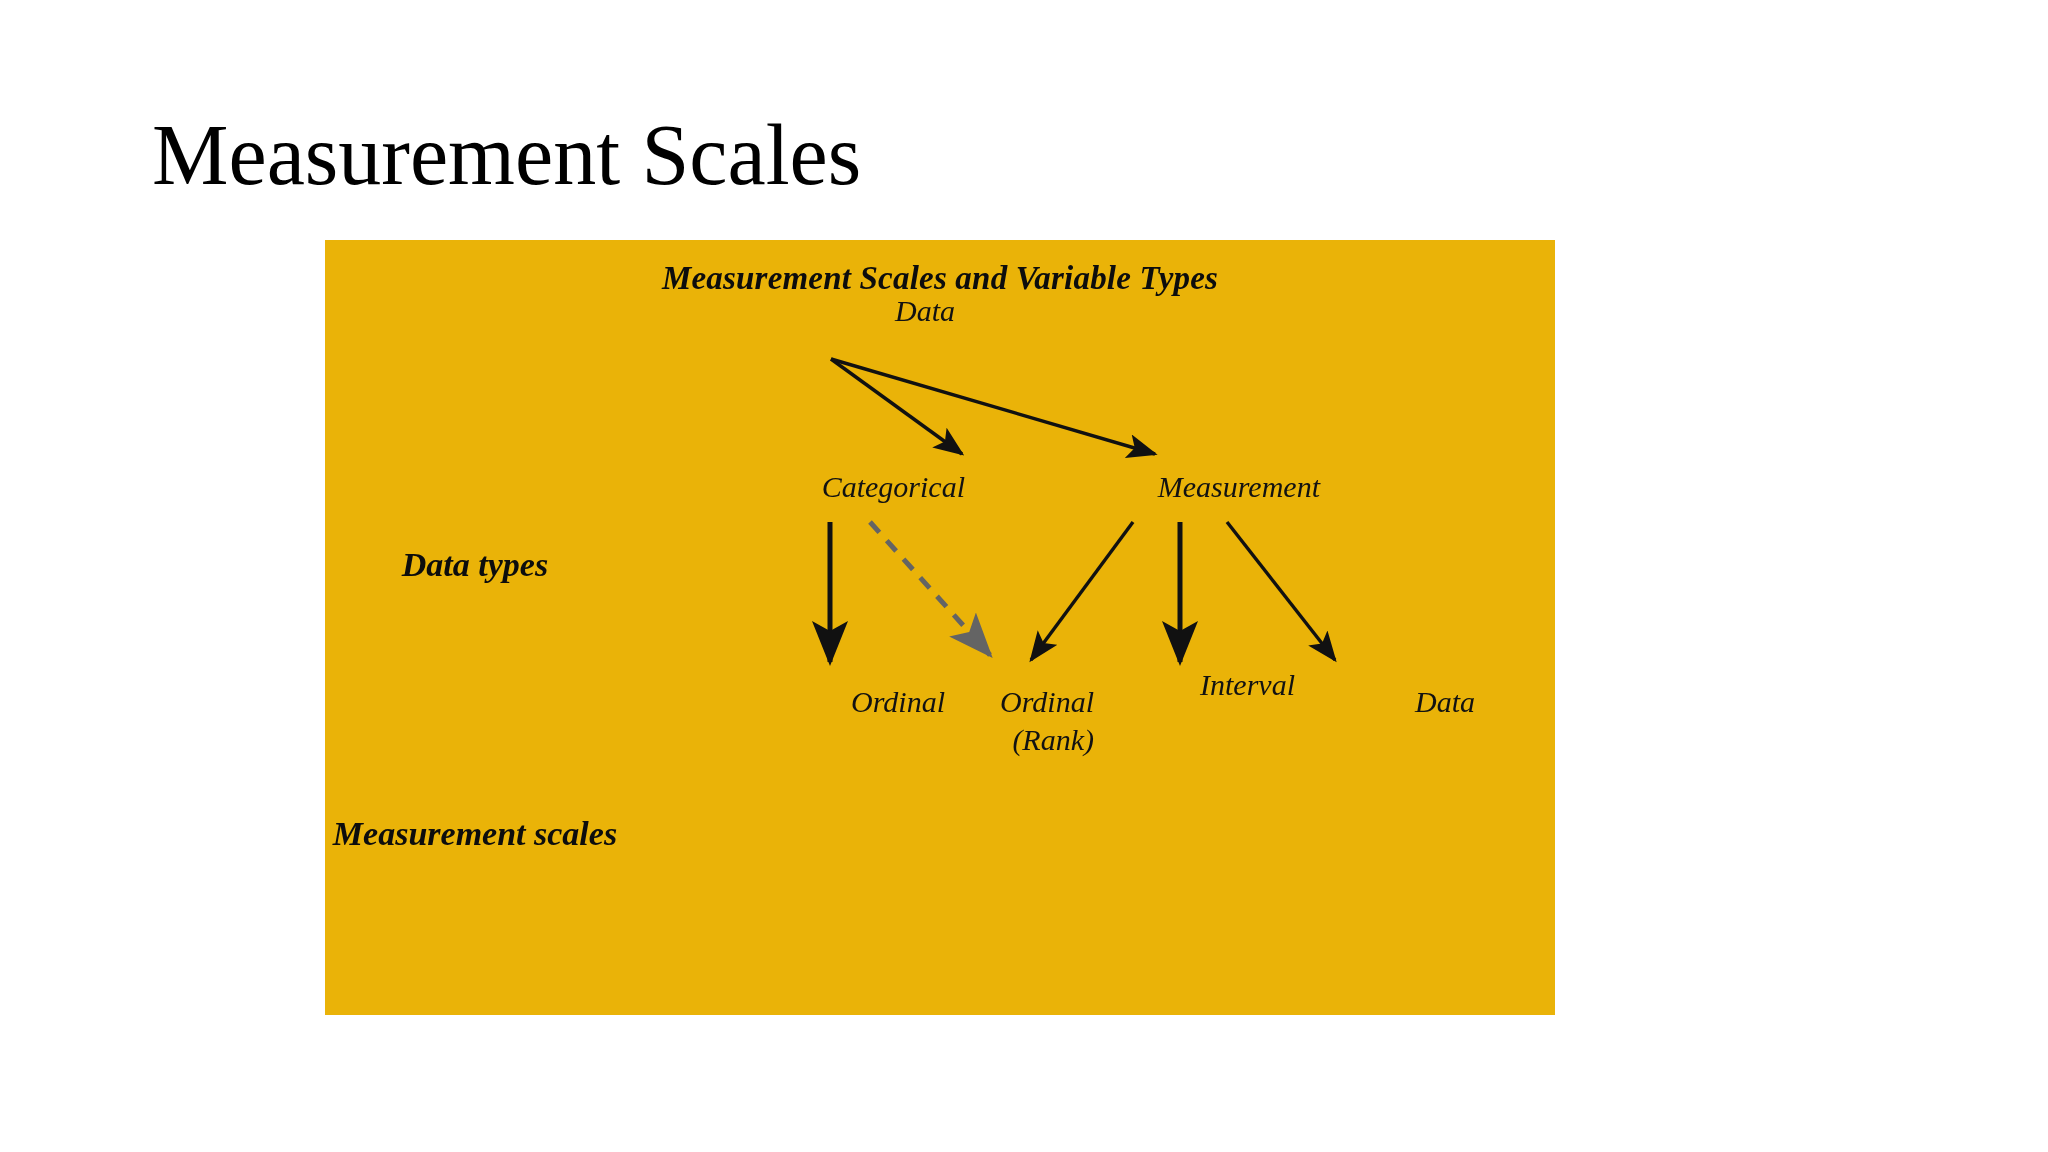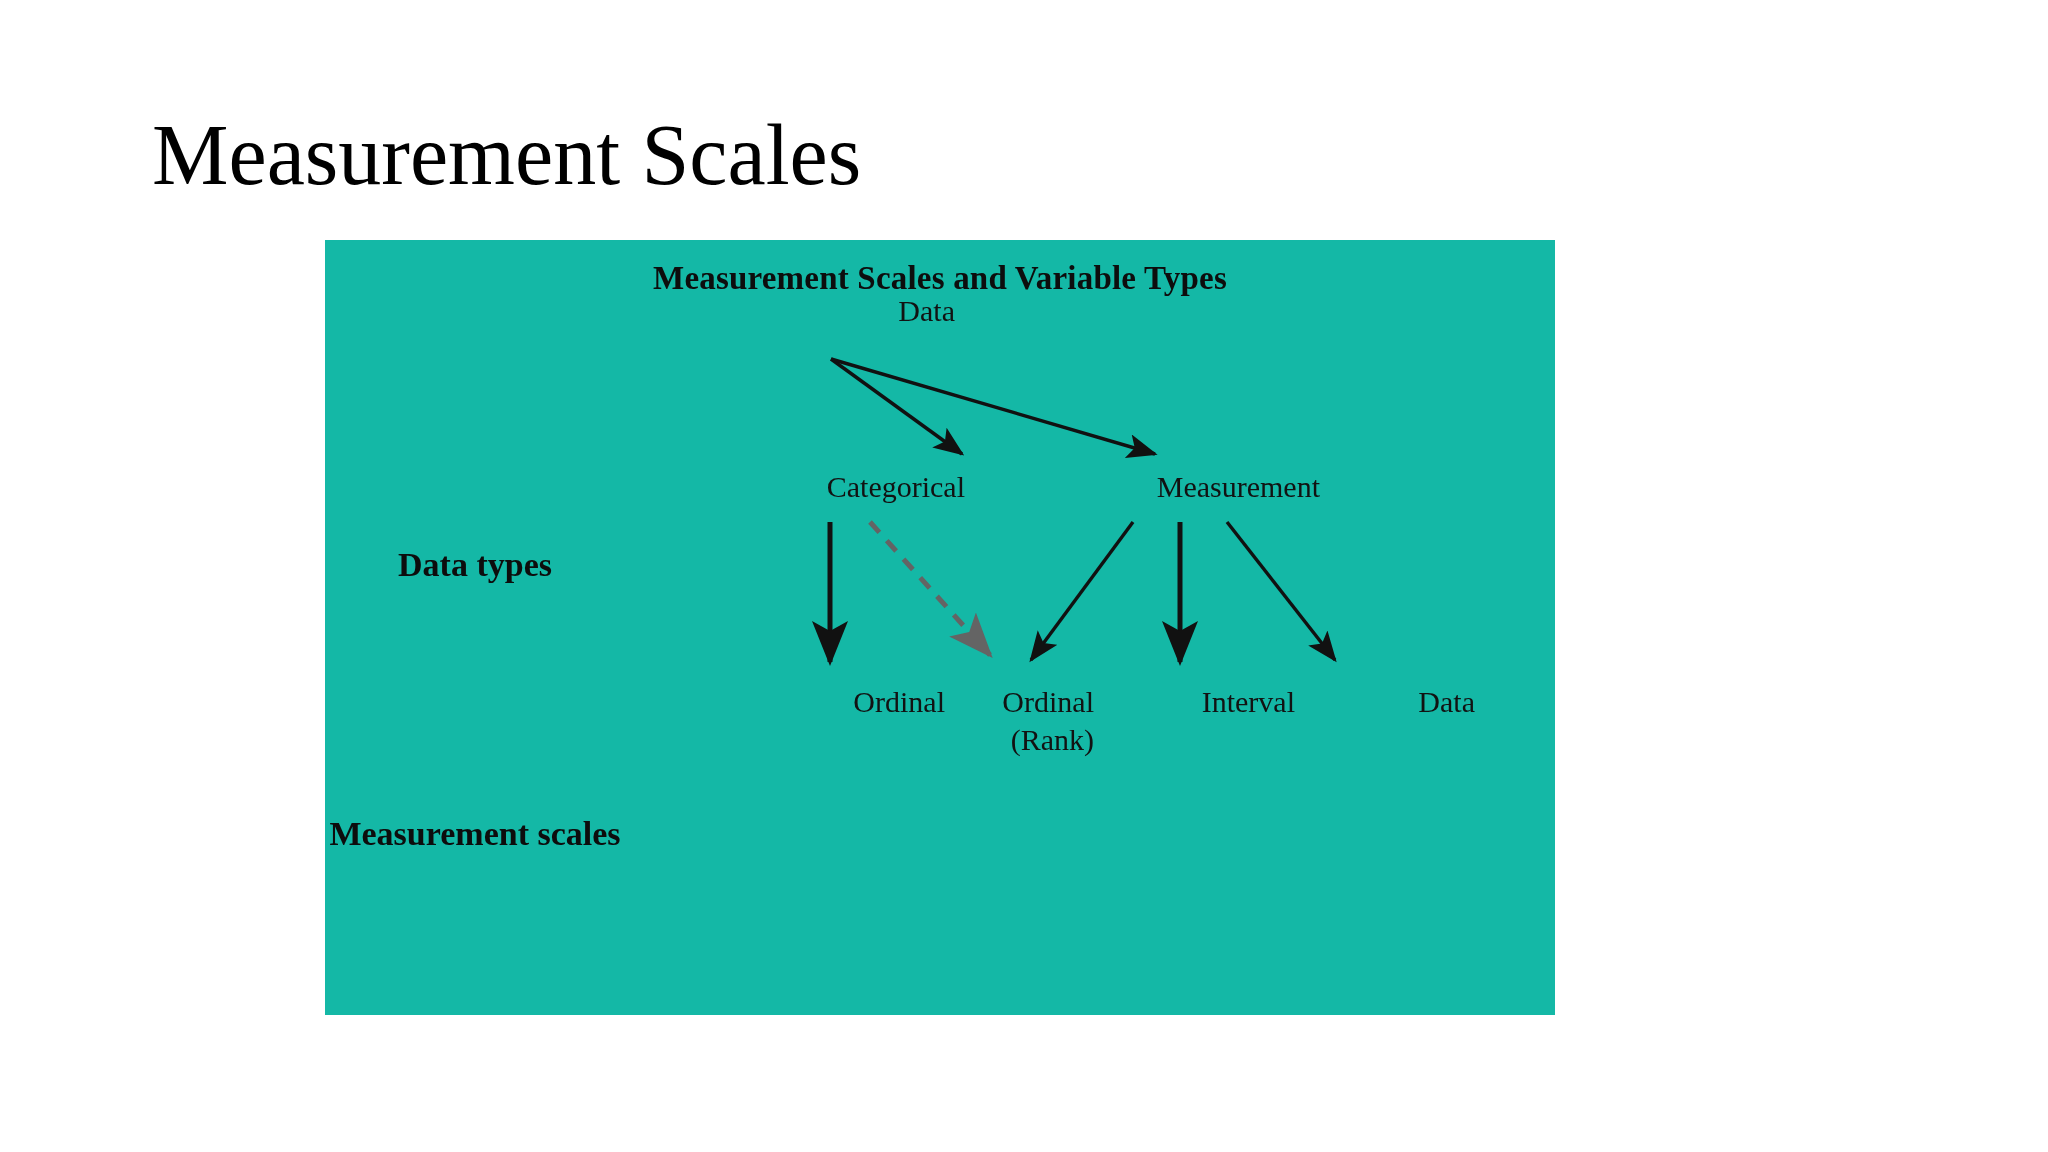--- a/index.html
+++ b/index.html
@@ -30,21 +30,22 @@
     white-space: nowrap;
   }
 
   
   #figure {
     position: absolute;
     left: 325px;
     top: 240px;
     width: 1230px;
     height: 775px;
-    background: #14b8a6;
+    background: #eab308;
+    font-style: italic;
   }
 
   #figure-caption {
     position: absolute;
     left: 0px;
     top: 20px;
     width: 1230px;
     text-align: center;
     font-size: 33px;
     font-weight: 700;
@@ -80,21 +81,21 @@
     line-height: 1.28;
     text-align: right;
     color: #121212;
     white-space: pre-line;
   }
   #node-data          { left: 430px; top:  52px; width: 200px; }
   #node-categorical   { left: 380px; top: 228px; width: 260px; }
   #node-measurement   { left: 705px; top: 228px; width: 290px; }
   #node-nominal       { left: 390px; top: 443px; width: 230px; }
   #node-ordinal       { left: 539px; top: 443px; width: 230px; }
-  #node-interval      { left: 740px; top: 443px; width: 230px; }
+  #node-interval      { left: 740px; top: 426px; width: 230px; }
   #node-ratio         { left: 920px; top: 443px; width: 230px; }
 
   
   #connectors {
     position: absolute;
     left: 0;
     top: 0;
     width: 1230px;
     height: 775px;
     pointer-events: none;

